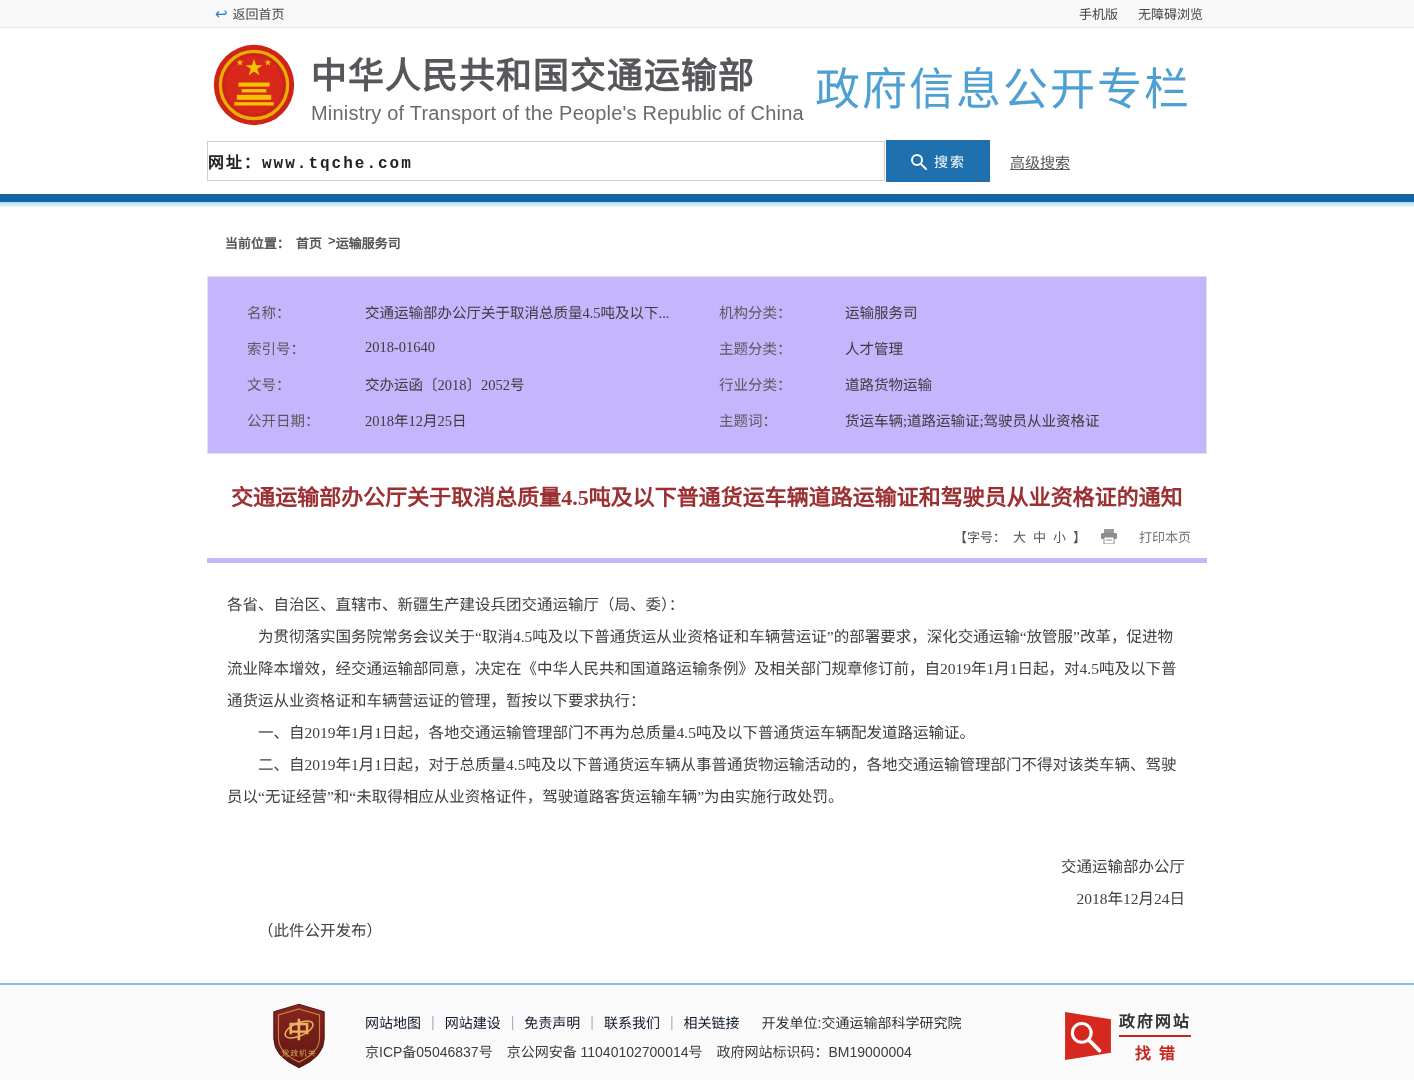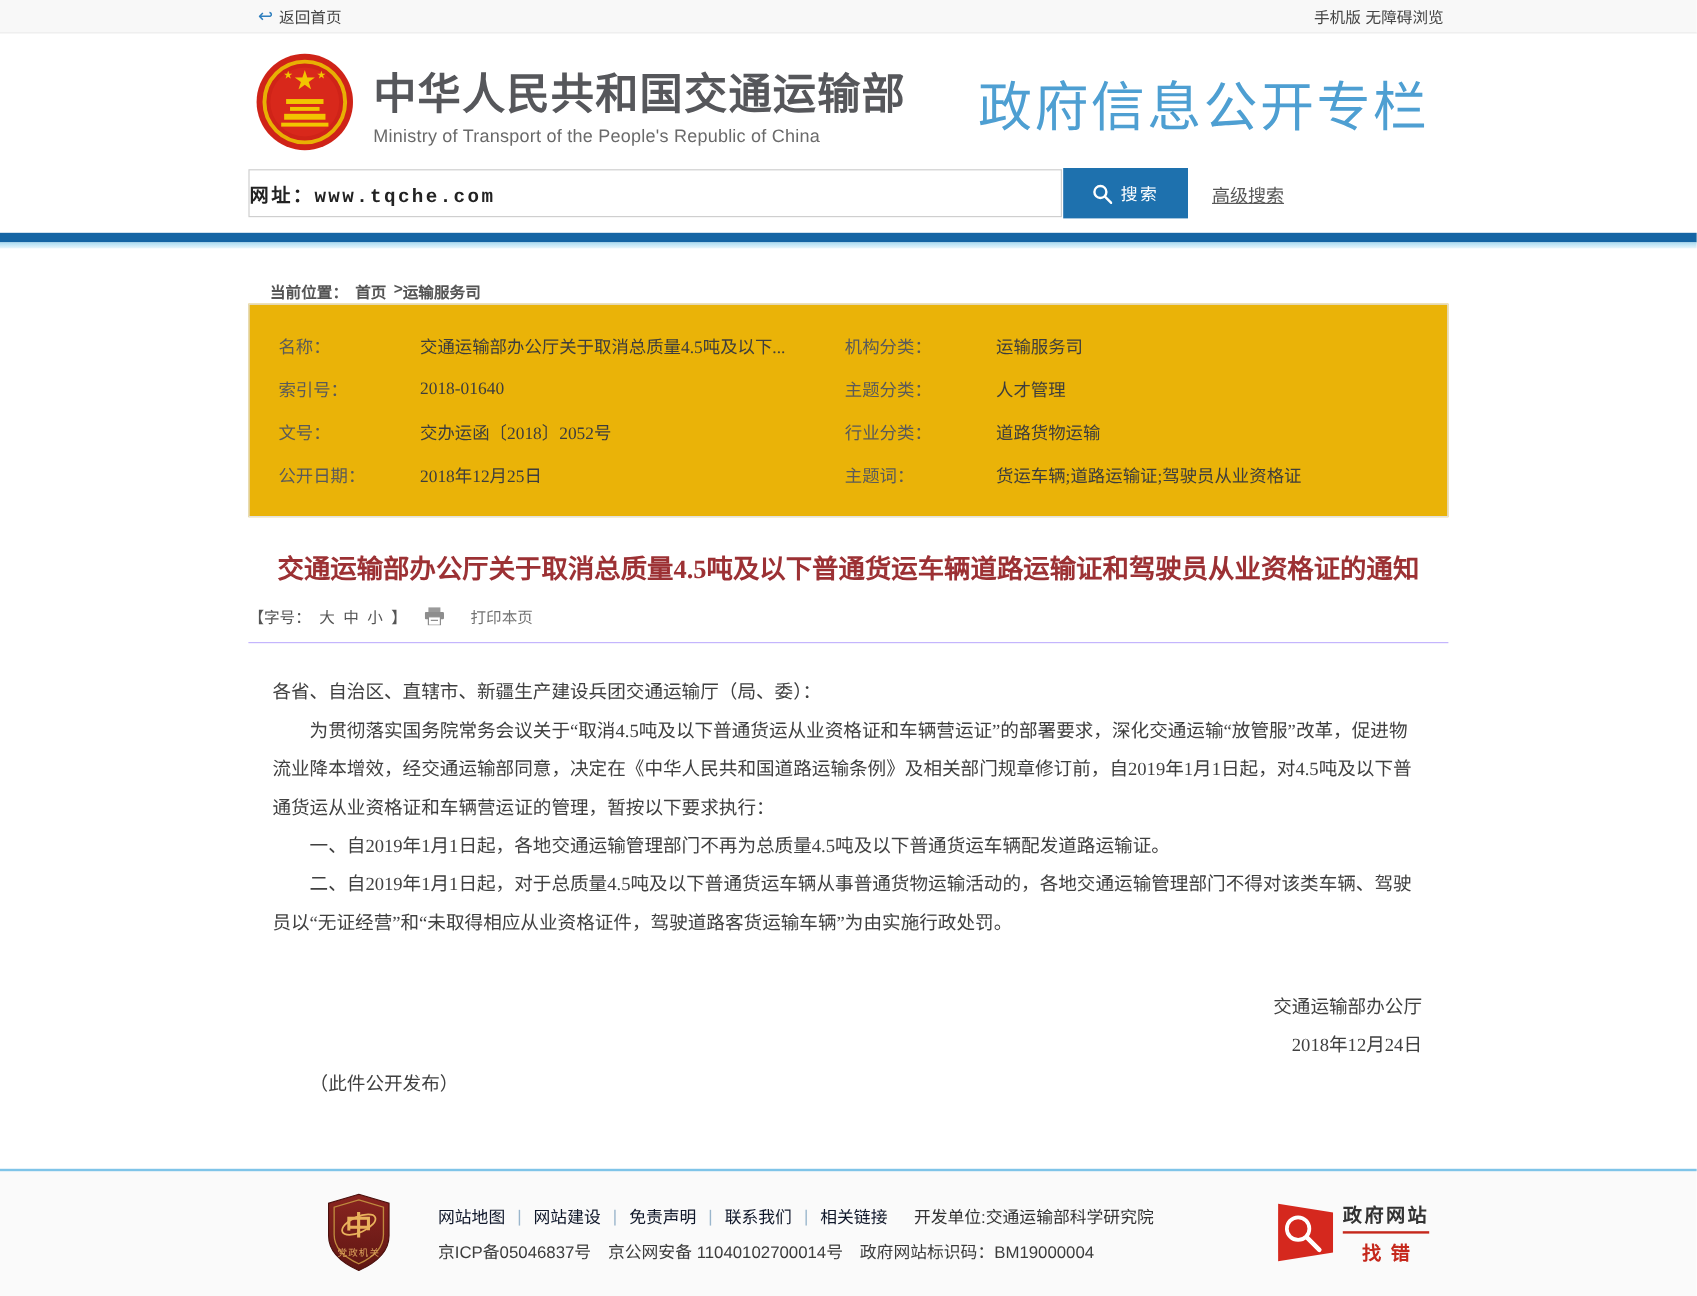--- a/index.html
+++ b/index.html
@@ -7,59 +7,59 @@
   body { font-family:"Liberation Sans", sans-serif; color:#333; }
   .page { width:1414px; min-height:1080px; margin:0 auto; background:#fff; display:flex; flex-direction:column; }
   .col { width:1000px; margin:0 auto; }
 
   
   .topbar { height:28px; background:#f8f8f8; border-bottom:1px solid #e9e9e9; }
   .topbar .col { height:100%; display:flex; align-items:center; justify-content:space-between; font-size:13px; color:#444; }
   .topbar a { color:#444; text-decoration:none; cursor:pointer; }
   .back-home { display:flex; align-items:center; gap:5px; padding-left:8px; }
   .back-arrow { color:#2f7fbe; font-size:15px; line-height:1; }
-  .topbar-right { display:flex; gap:4px; padding-right:4px; }
+  .topbar-right { display:flex; gap:20px; padding-right:4px; }
 
   
   .header { background:#fff; padding:16px 0 12px; }
   .header-row { display:flex; align-items:center; }
   .brand { display:flex; align-items:center; gap:16px; padding-left:6px; }
   .emblem { width:82px; height:82px; flex:0 0 auto; }
   .brand-cn { font-size:36px; font-weight:bold; color:#56575b; letter-spacing:1px; }
-  .brand-en { font-size:15px; color:#6a6a6a; margin-top:4px; letter-spacing:.2px; }
+  .brand-en { font-size:20px; color:#6a6a6a; margin-top:4px; letter-spacing:.2px; }
   .section-title { margin-left:auto; padding-right:16px; font-size:45px; color:#4e9fd2; letter-spacing:2px; font-weight:500; white-space:nowrap; }
 
   .search-row { display:flex; align-items:center; margin-top:14px; }
   .search-input { width:678px; height:40px; border:1px solid #cfcfcf; background:#fff; text-align:left; padding-right:16px;
                   font-family:"Liberation Mono", monospace; font-weight:bold; font-size:16px; letter-spacing:2px; color:#222; outline:none; }
   .search-btn { width:104px; height:42px; margin-left:1px; background:#1e71ae; border:0; color:#fff; font-size:14px;
                 display:flex; align-items:center; justify-content:center; gap:7px; cursor:pointer; font-family:inherit; letter-spacing:2px; }
   .adv-search { margin-left:20px; font-size:15px; color:#585858; text-decoration:underline; cursor:pointer; }
 
   
   .bar-dark { height:8px; background:#1565a4; }
   .bar-light { height:5px; background:linear-gradient(#aadcf2,#eaf7fd); }
 
   
   .main { flex:1; }
   .breadcrumb { margin-top:26px; font-size:13px; color:#555; padding-left:18px; display:flex; gap:6px;font-weight:bold; }
   .breadcrumb a { color:#555; text-decoration:none; cursor:pointer; }
 
-  .meta-box { margin:1px auto 0; background:#eab308; border:1px solid #e2e2e2; padding:16px 10px 16px 24px; }
+  .meta-box { margin:24px auto 0; background:#c4b5fd; border:1px solid #e2e2e2; padding:16px 10px 16px 39px; }
   .meta-grid { display:grid; grid-template-columns:118px 354px 126px 1fr;
                font-family:"Liberation Serif", serif; font-size:14.5px; }
   .meta-grid > div { height:36px; display:flex; align-items:center; overflow:hidden; white-space:nowrap; }
   .meta-label { color:#5a5a5a; }
   .meta-value { color:#3d3d3d; }
 
   .doc-title { margin:28px auto 0; text-align:center; color:#9c3134; font-family:"Liberation Serif", serif;
                font-weight:bold; font-size:22px; line-height:31px; padding:0 12px; }
 
-  .tools-row { margin:14px auto 0; display:flex; align-items:center; gap:7px;
-               font-size:13px; color:#555; padding:0 16px 12px 0; border-bottom:1px solid #c4b5fd; }
+  .tools-row { margin:14px auto 0; display:flex; justify-content:flex-end; align-items:center; gap:7px;
+               font-size:13px; color:#555; padding:0 16px 12px 0; border-bottom:5px solid #c4b5fd; }
   .tools-row .fs-btn { cursor:pointer; }
   .print-link { display:flex; align-items:center; gap:22px; cursor:pointer; color:#737373; margin-left:8px; }
 
   .article { margin:26px auto 0; padding:0 20px 36px; font-family:"Liberation Serif", serif;
              font-size:15.5px; color:#404040; line-height:32px; }
   .article p { margin:0; }
   .article .indent { text-indent:2em; }
   .signature { text-align:right; margin-top:38px; padding-right:2px; }
   .pub-note { text-indent:2em; margin-top:42px; }
 

